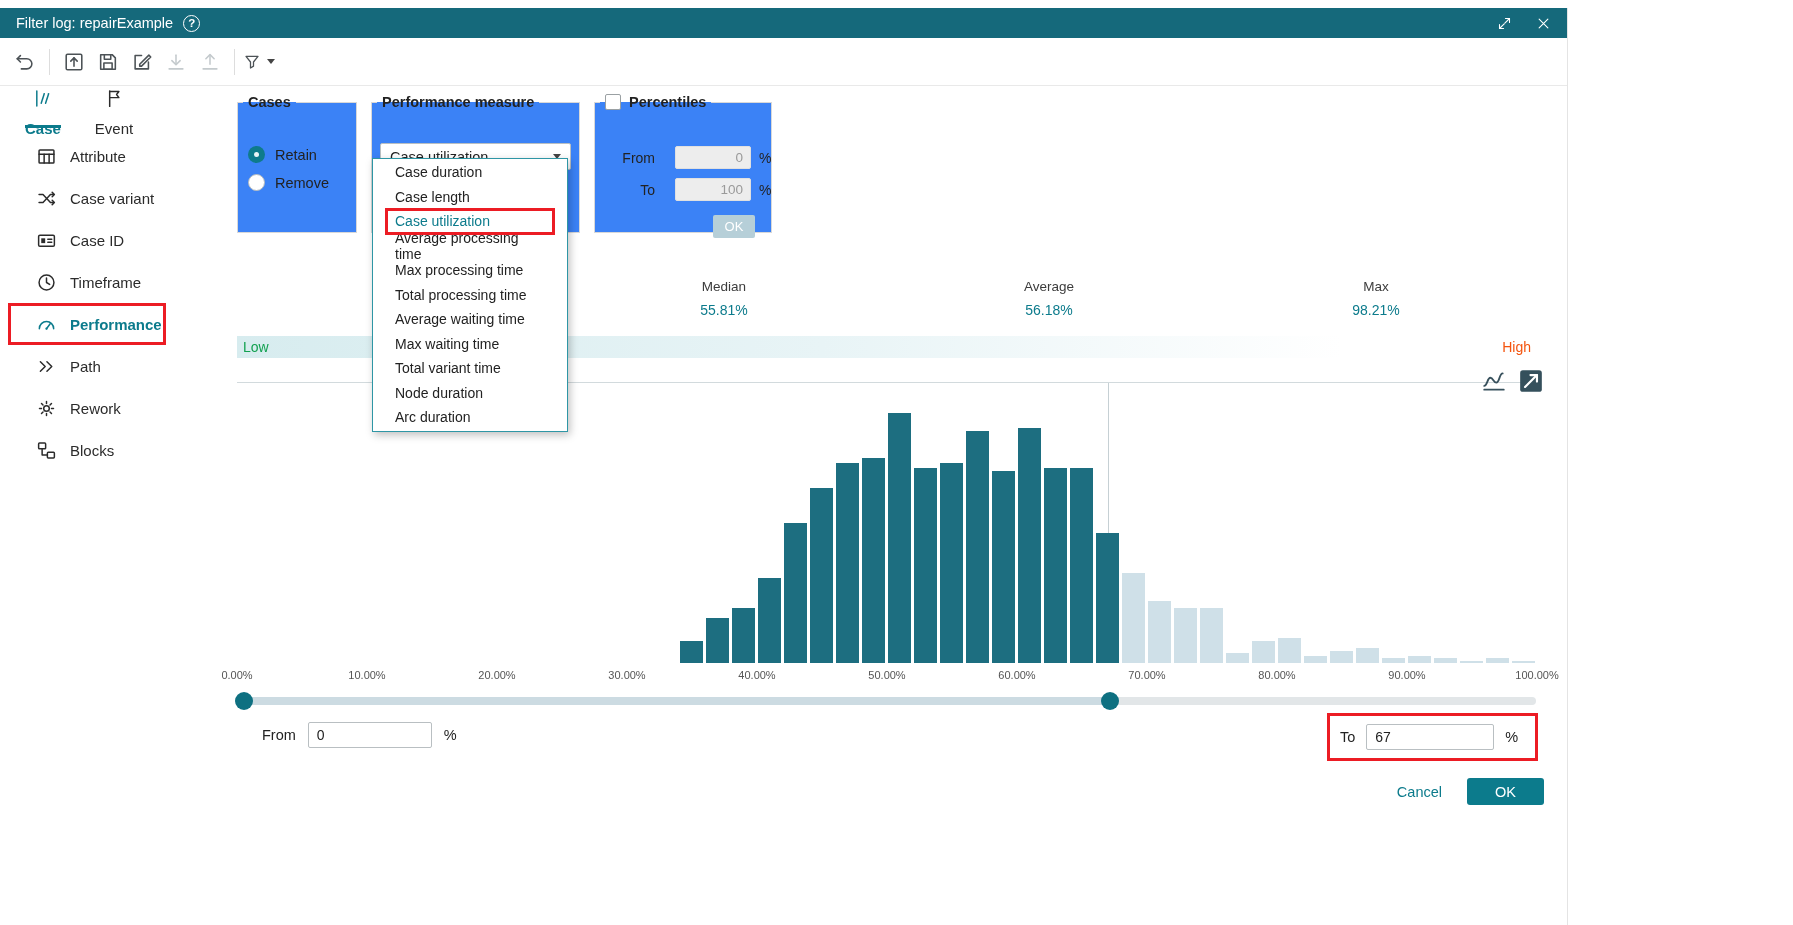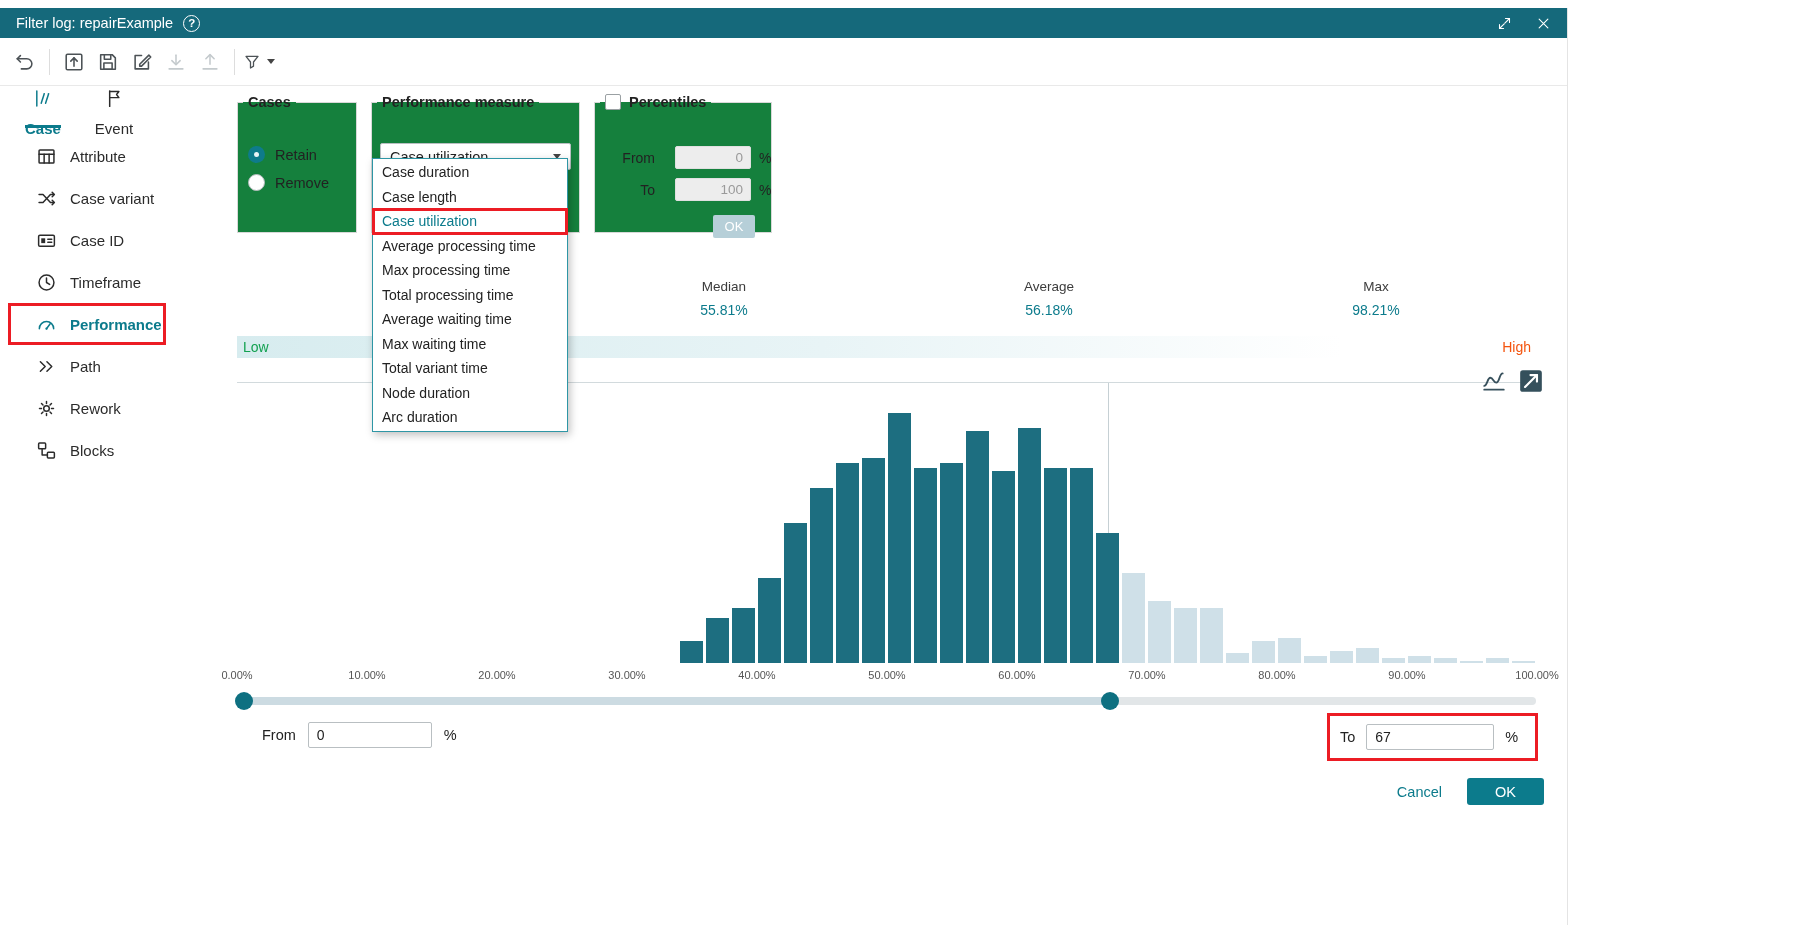--- a/index.html
+++ b/index.html
@@ -28,42 +28,42 @@
   .tab { display:flex; align-items:center; gap:11px; font-size:15px; color:#2b2b2b; height:40px; margin-top:2px; border-bottom:3px solid transparent; cursor:pointer;flex-direction:column; }
   .tab.active { color:#0c7b8c; font-weight:bold; border-bottom-color:#0c7b8c; }
   .icn svg { width:100%; height:100%; }
   .tab .icn, .side-item .icn { width:21px; height:21px; display:inline-flex; flex:none; }
   .side-items { margin-top:5px; }
   .side-item { position:relative; display:flex; align-items:center; gap:13px; height:42px; padding-left:36px; font-size:15px; color:#2b2b2b; cursor:pointer; }
   .side-item.active { color:#0c7b8c; font-weight:bold; }
   .side-item.annotated::after { content:""; position:absolute; left:8px; right:62px; top:0; bottom:0; border:3px solid #ec1c24; pointer-events:none; }
 
   
-  fieldset { position:absolute; border:1px solid #d8d8d8; background:#15803d; }
+  fieldset { position:absolute; border:1px solid #d8d8d8; background:#3b82f6; }
   legend { font-size:14.5px; font-weight:bold; margin-left:5px; padding:0 5px; display:flex; align-items:center; gap:8px; }
   #fs-cases { left:237px; top:86px; width:120px; height:139px; }
   .radio-row { position:absolute; left:10px; display:flex; align-items:center; gap:10px; font-size:14.5px; cursor:pointer; }
   .radio { width:17px; height:17px; border-radius:50%; flex:none; position:relative; }
   .radio.on { background:#0e7b8b; }
   .radio.on::after { content:""; position:absolute; left:6px; top:6px; width:5px; height:5px; border-radius:50%; background:#eaf4f6; }
   .radio.off { border:1.5px solid #b5bbbe; background:#fff; }
 
   #fs-measure { left:371px; top:86px; width:209px; height:139px; }
   .select { position:absolute; left:8px; right:8px; top:33px; height:27px; border:1px solid #b9bfc2; border-radius:2px; display:flex; align-items:center; justify-content:space-between; padding:0 9px; font-size:14.5px; background:#fff; cursor:pointer; }
 
   #fs-percentiles { left:594px; top:86px; width:178px; height:139px; }
   .checkbox { width:16px; height:16px; border:1.5px solid #9aa0a3; border-radius:2px; background:#fff; display:inline-block; cursor:pointer; }
   .p-row { position:absolute; display:flex; align-items:center; font-size:14px; }
   .p-row .p-label { width:50px; text-align:right; }
   .p-input { margin-left:20px; width:76px; height:23px; background:#ededed; border:1px solid #e0e0e0; border-radius:2px; padding:0 7px; font-size:13.5px; color:#9a9a9a; display:flex; align-items:center; justify-content:flex-end; }
   .p-unit { margin-left:8px; font-size:14px; }
   .p-ok { position:absolute; left:118px; top:105px; width:42px; height:23px; background:#b6cfd8; color:#fff; font-size:13px; display:flex; align-items:center; justify-content:center; border-radius:2px; }
 
   
-  .dropdown { position:absolute; left:372px; top:150px; width:196px; background:#fff; border:1px solid #2e96a5; box-shadow:2px 3px 8px rgba(0,0,0,.25); z-index:60; padding:1px 0; }
+  .dropdown { position:absolute; left:372px; top:150px; width:196px; background:#fff; border:1px solid #2e96a5; box-shadow:2px 3px 8px rgba(0,0,0,.25); z-index:60; padding:1px 13px; }
   .dd-option { height:24.5px; display:flex; align-items:center; padding:0 9px; font-size:14px; color:#222; cursor:pointer; }
   .dd-option.hl { color:#0c7b8c; }
   .dd-option.annotated { outline:3px solid #ec1c24; outline-offset:-2px; }
 
   
   .stat { position:absolute; top:271px; transform:translateX(-50%); text-align:center; z-index:5; }
   .stat .s-label { font-size:13.5px; color:#3c3c3c; }
   .stat .s-value { margin-top:8px; font-size:14px; color:#0c7b8c; }
   #stat-median { left:724px; } #stat-average { left:1049px; } #stat-max { left:1376px; }
 

